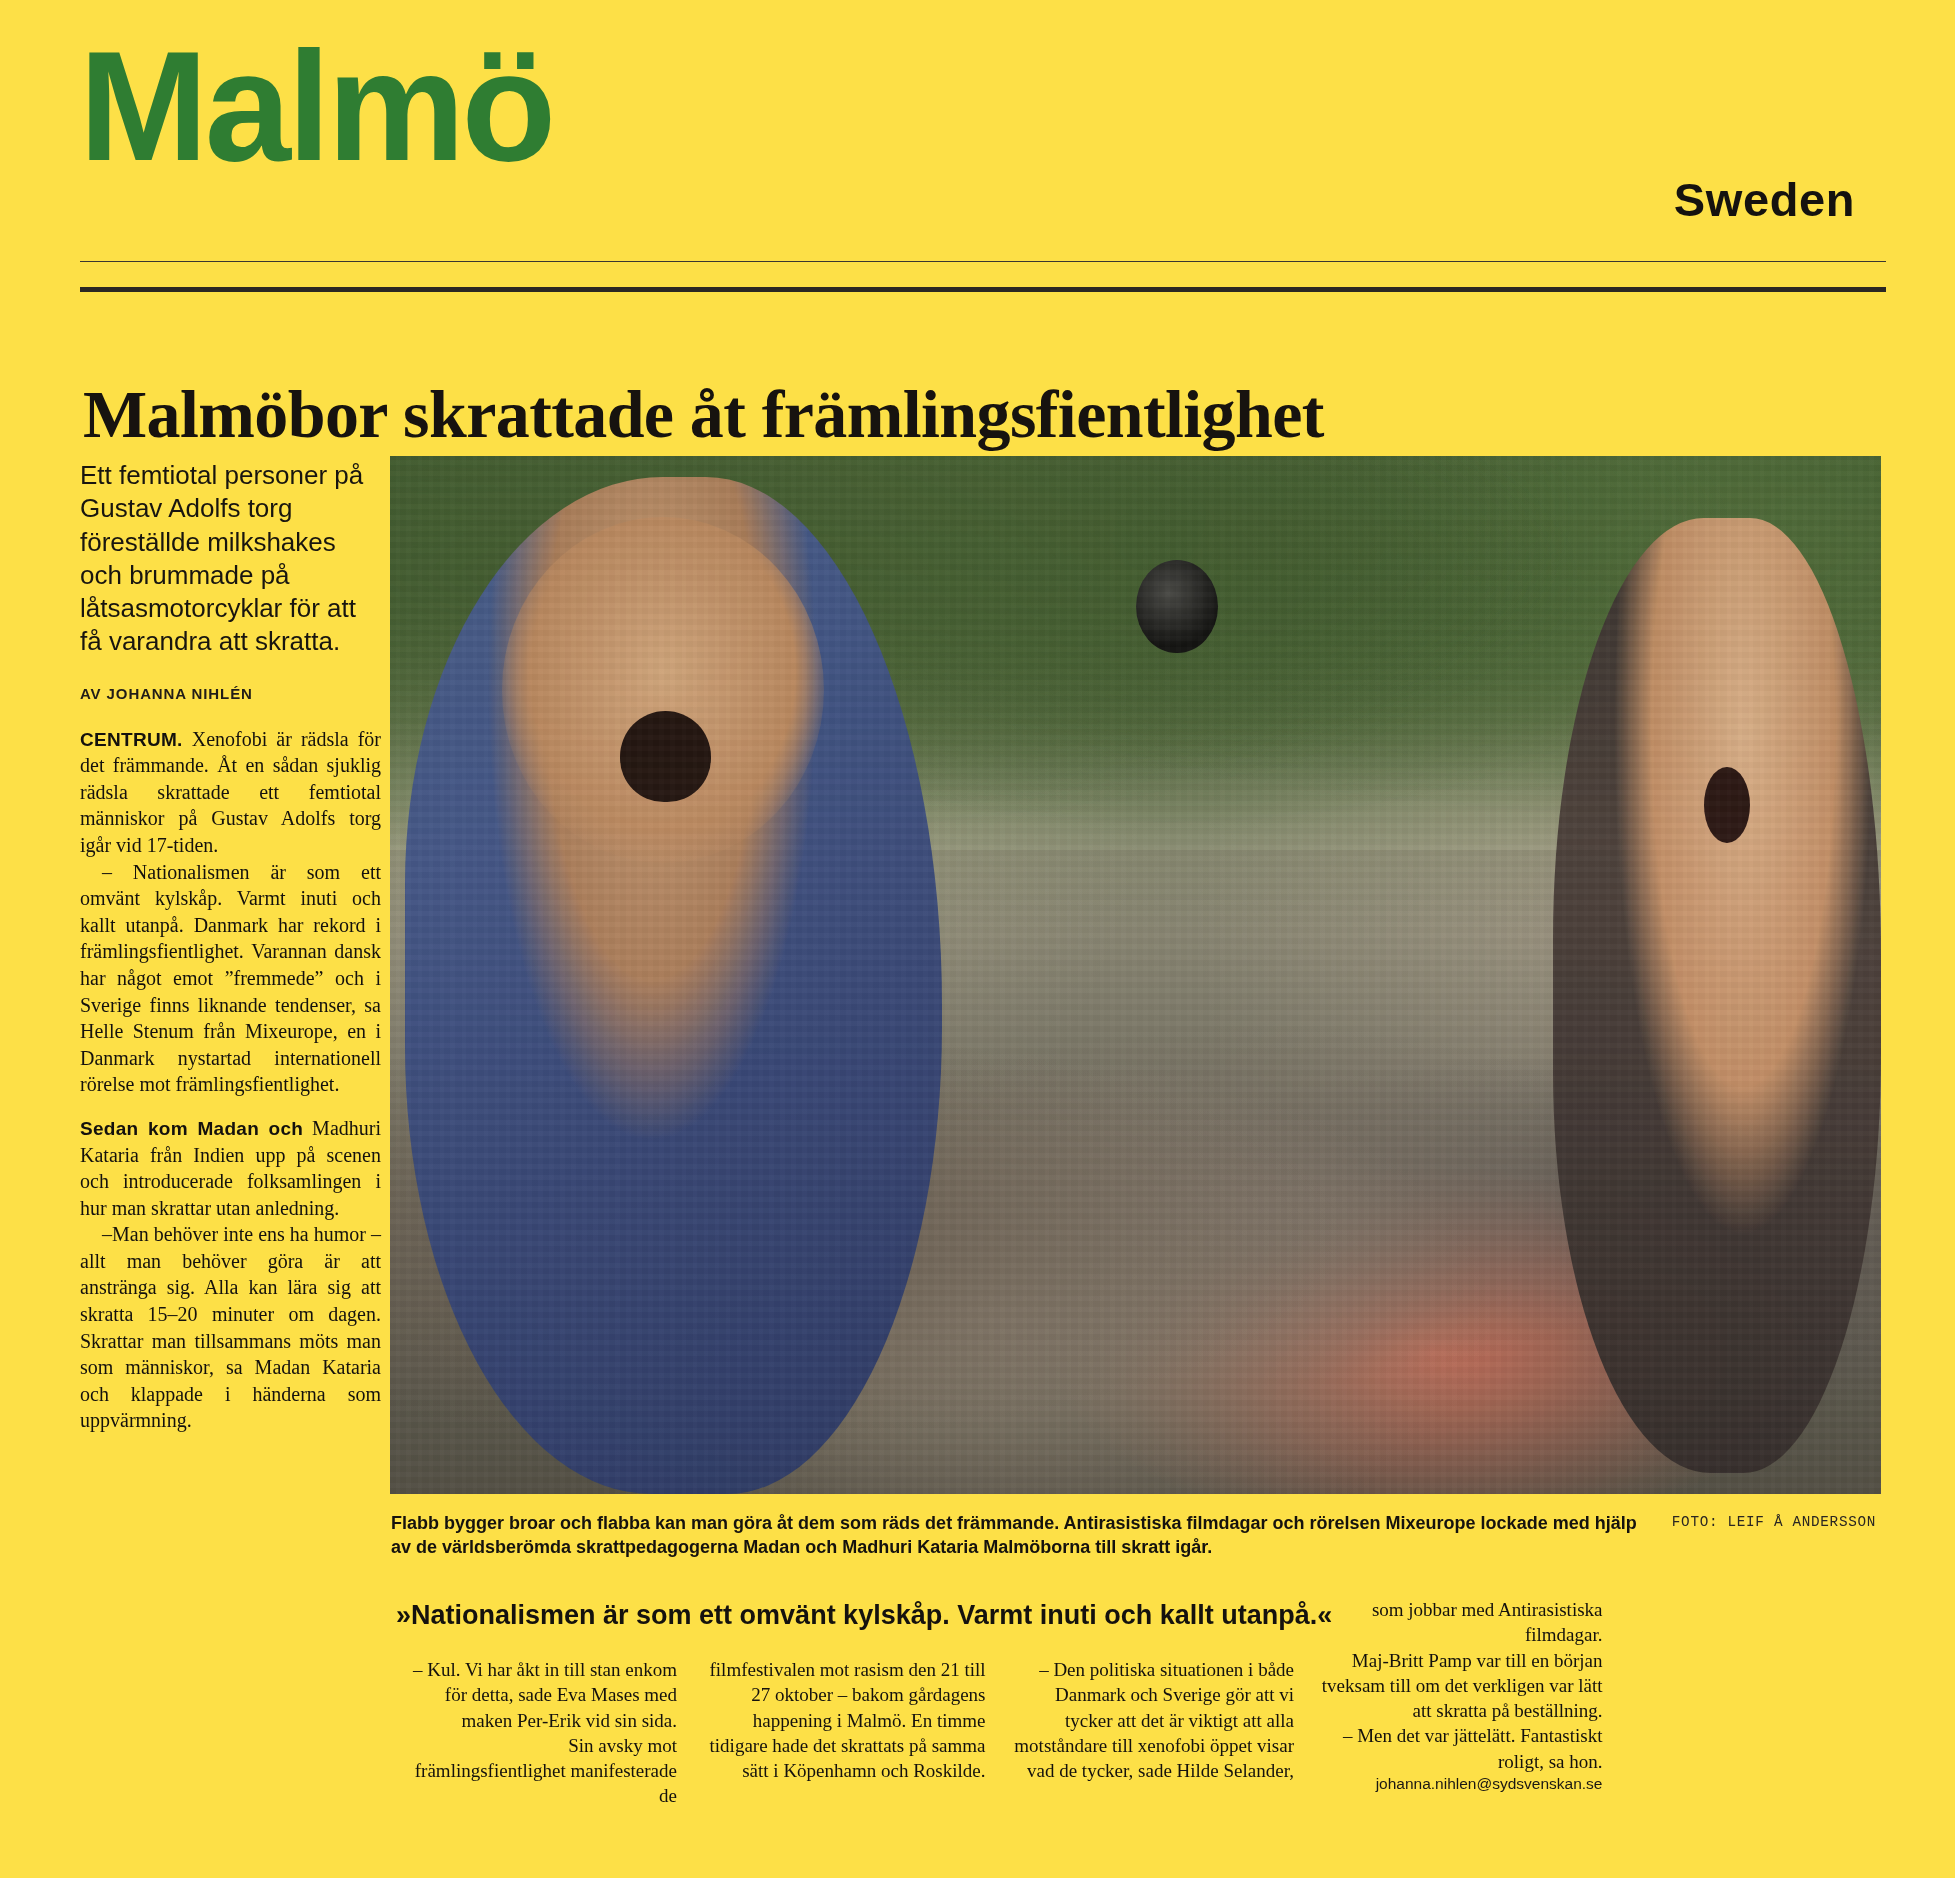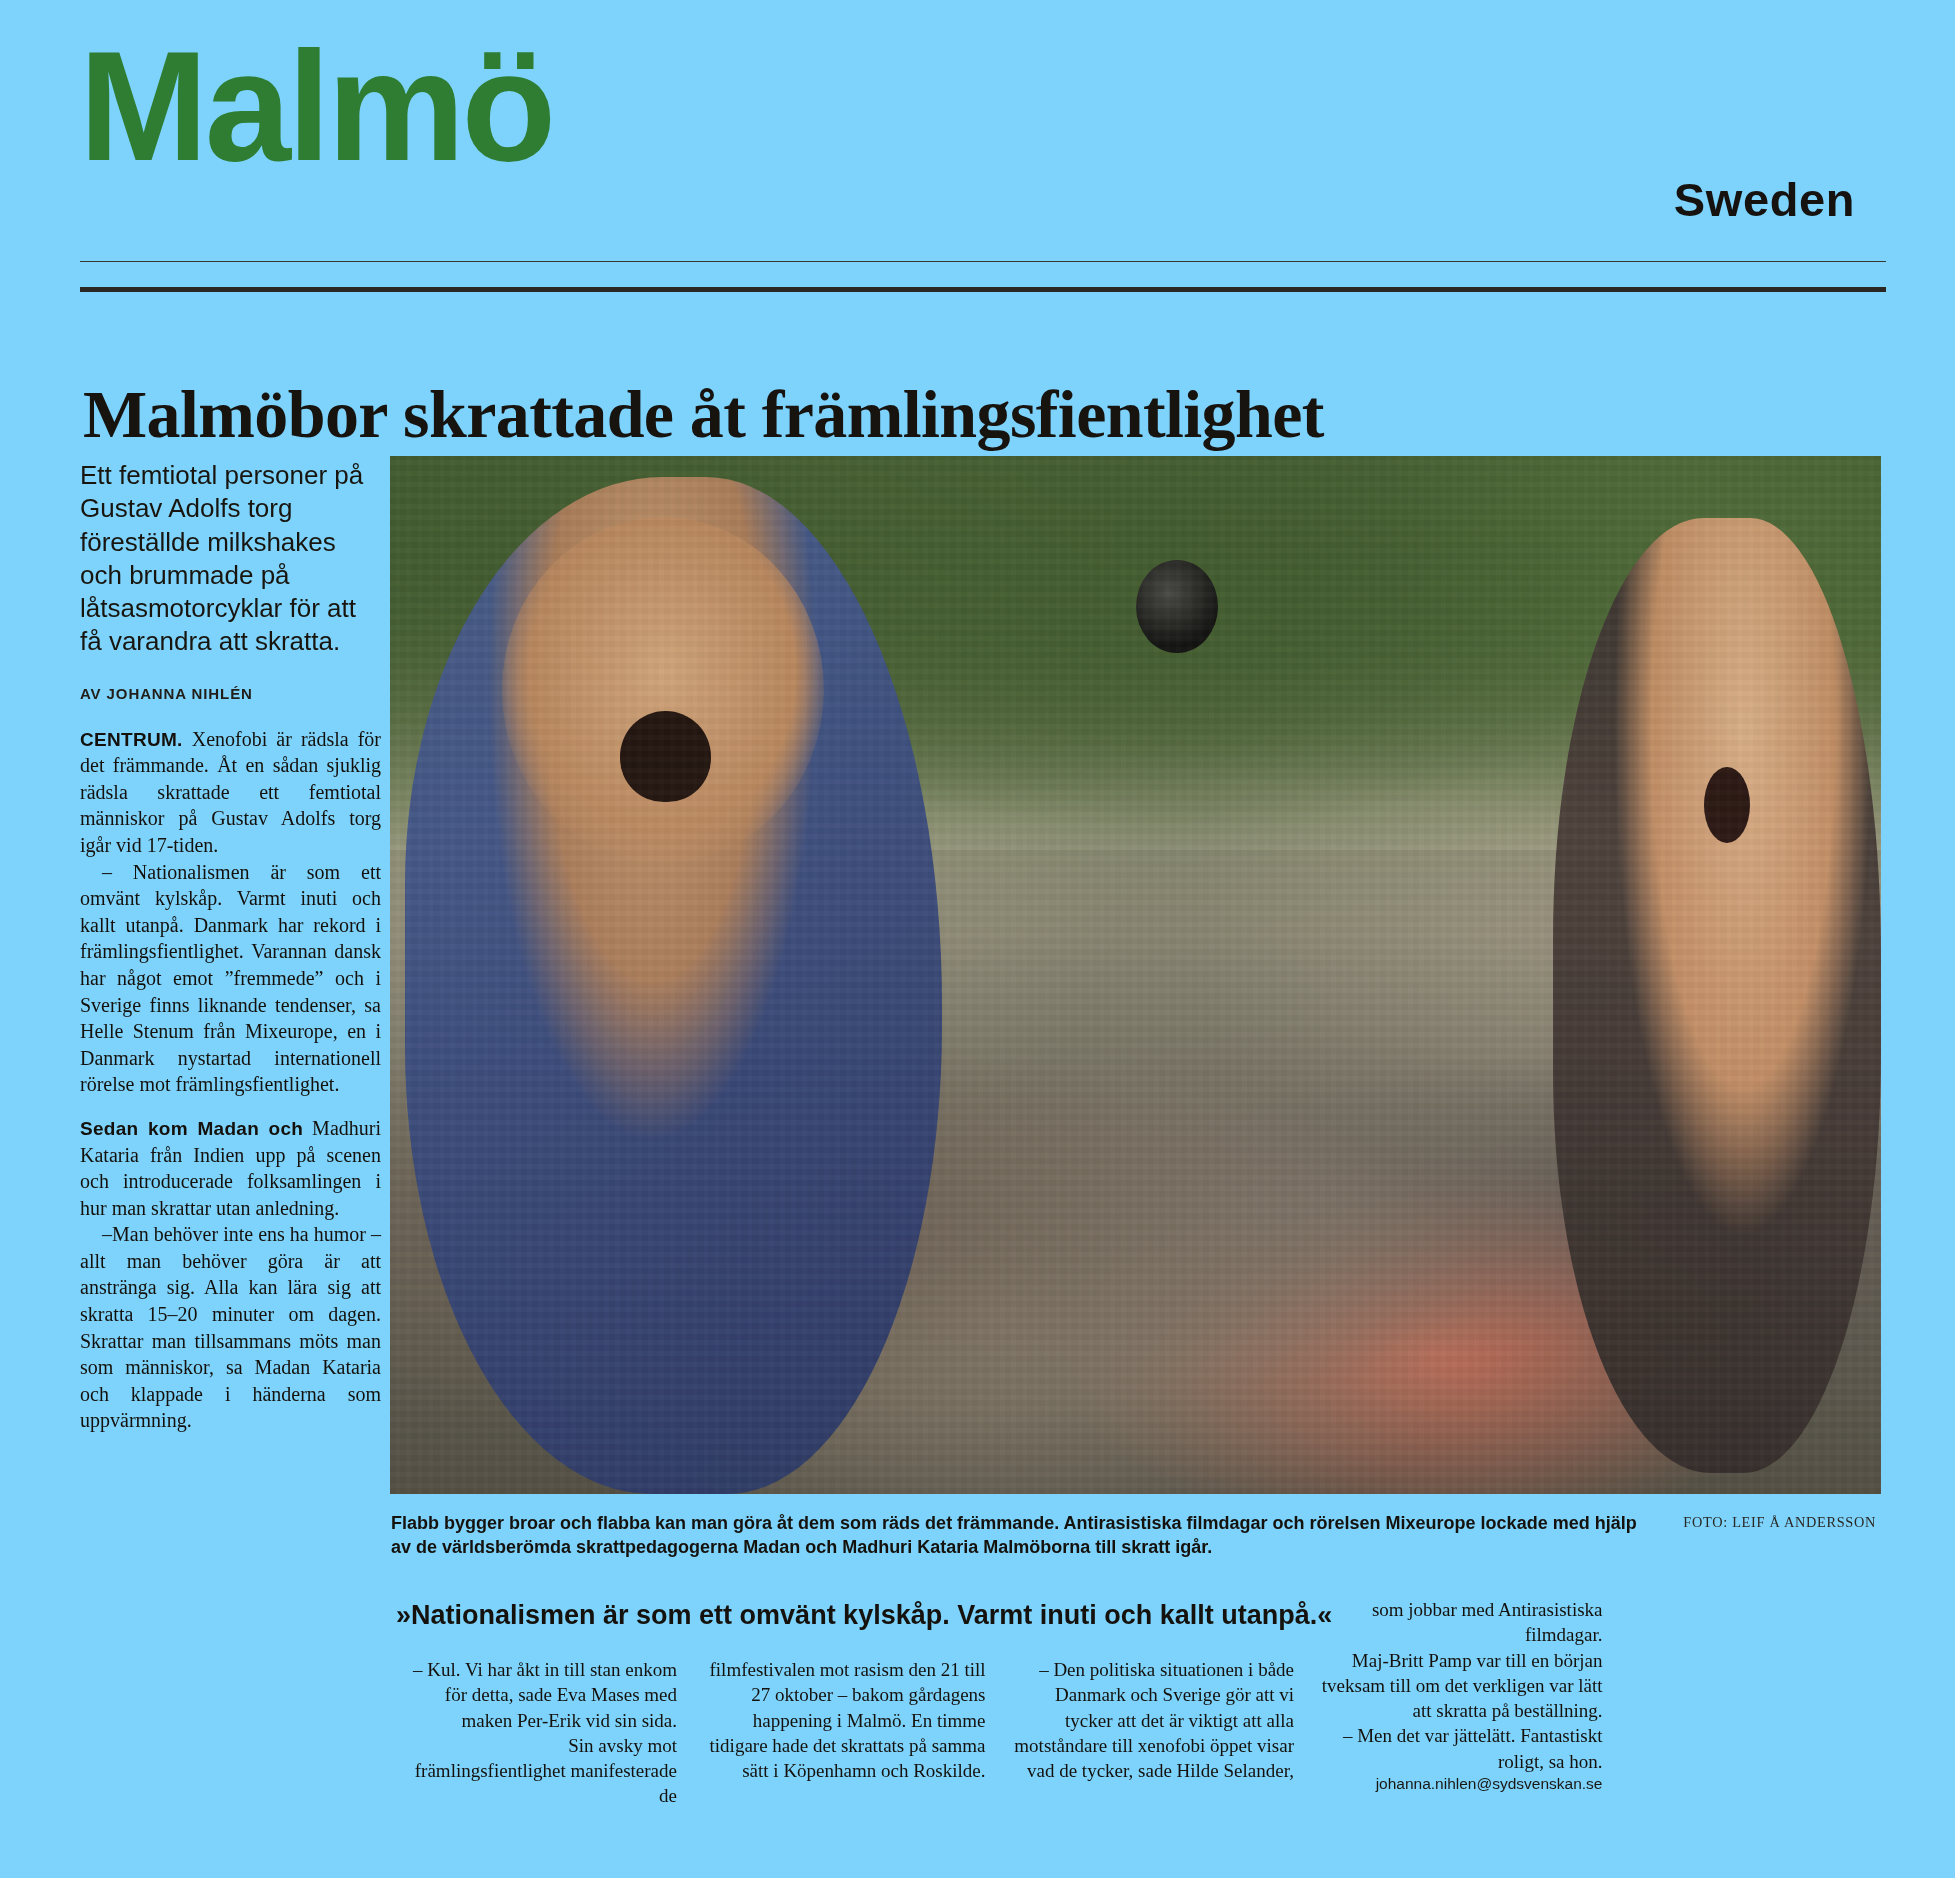--- a/index.html
+++ b/index.html
@@ -11,21 +11,21 @@
     width: 1955px;
     height: 1878px;
     font-family: "Liberation Serif", serif;
     color: #1a1713;
     overflow: hidden;
   }
   .page {
     position: relative;
     width: 1955px;
     height: 1878px;
-    background: #7dd3fc;
+    background: #fde047;
     box-sizing: border-box;
     padding: 0;
   }
   
   .masthead {
     position: relative;
     height: 270px;
   }
   .masthead-title {
     position: absolute;
@@ -243,21 +243,21 @@
     font-size: 18px;
     line-height: 1.35;
     color: #15120e;
   }
   .photo-credit {
     position: absolute;
     right: 79px;
     top: 1514px;
     width: 241px;
     text-align: right;
-    font-family: Liberation Serif, serif;
+    font-family: Liberation Mono, monospace;
     font-size: 14.3px;
     letter-spacing: 0.7px;
     color: #2a2622;
   }
   
   .pullquote {
     position: absolute;
     left: 396px;
     top: 1600px;
     width: 1204px;

